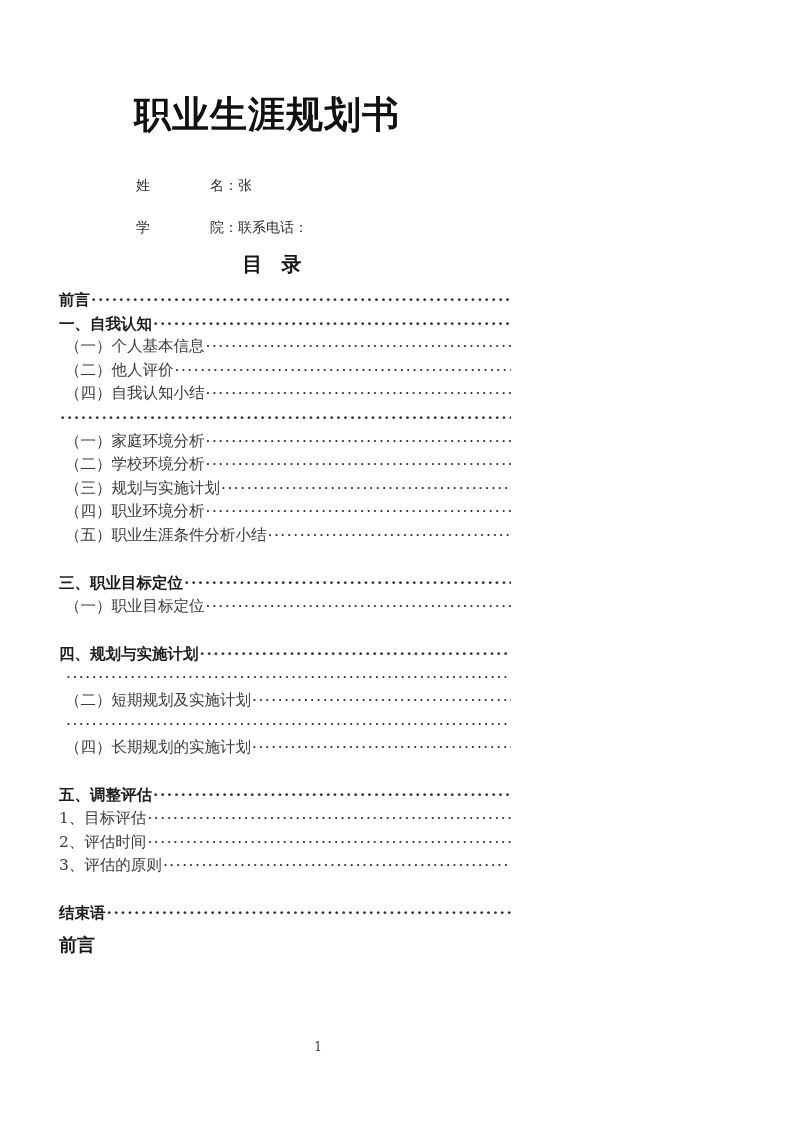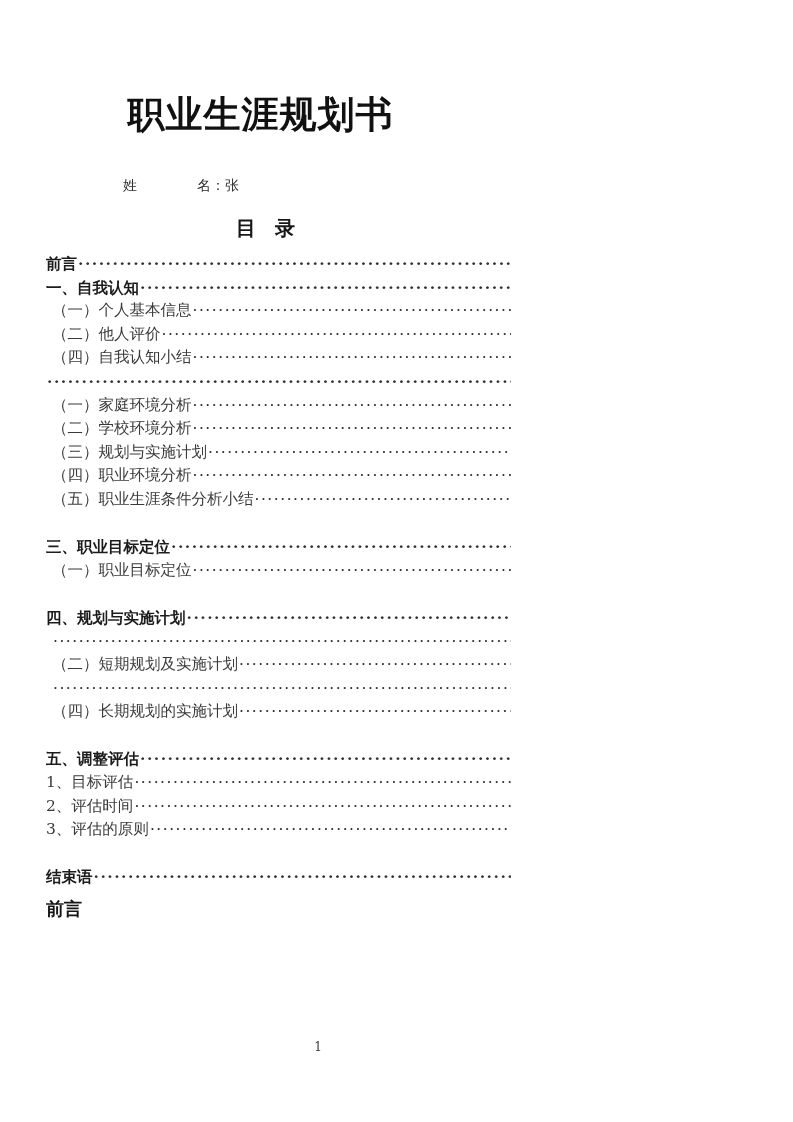--- a/index.html
+++ b/index.html
@@ -4,37 +4,37 @@
 <style>
   html,body{margin:0;padding:0;background:#ffffff;}
   .page{
     position:relative;
     width:636px;height:1122px;
     background:#ffffff;
     font-family:"DejaVu Serif","Liberation Serif",serif;
     color:#2a2a2a;
     overflow:hidden;
     box-sizing:border-box;
-    padding:90px 125px 0 46px;
+    padding:90px 125px 0 59px;
   }
   .doc-title{
     margin:0;
     font-size:37px;
     font-weight:bold;
     line-height:48px;
     text-align:center;
     color:#111111;
     letter-spacing:1px;
     transform:translateX(-18px);
   }
   .info-block{margin-top:26px;padding-left:77px;}
   .info-row{font-size:14px;line-height:42px;color:#2e2e2e;}
   .info-left{display:inline-block;width:74px;}
   .toc-title{
-    margin-top:8px;
+    margin-top:2px;
     font-size:20px;
     font-weight:bold;
     line-height:28px;
     text-align:center;
     color:#161616;
     letter-spacing:6px;
     transform:translateX(-10px);
   }
   .toc-list{margin-top:10px;}
   .toc-row{
@@ -78,20 +78,23 @@
 </head>
 <body>
 
 <div class="page">
 
   <h1 class="doc-title">职业生涯规划书</h1>
 
   <div class="info-block">
     <div class="info-row">
       <span class="info-left">姓</span><span>名：张</span>
+    </div>
+    <div class="info-row">
+      <span class="info-left">学</span><span>院：联系电话：</span>
     </div>
   </div>
 
   <div class="toc-title">目 录</div>
 
   <div class="toc-list">
       <div class="toc-row bold">
         <span class="toc-label">前言</span>
         <span class="leader">································································································································································································································································································································</span>
       </div>

